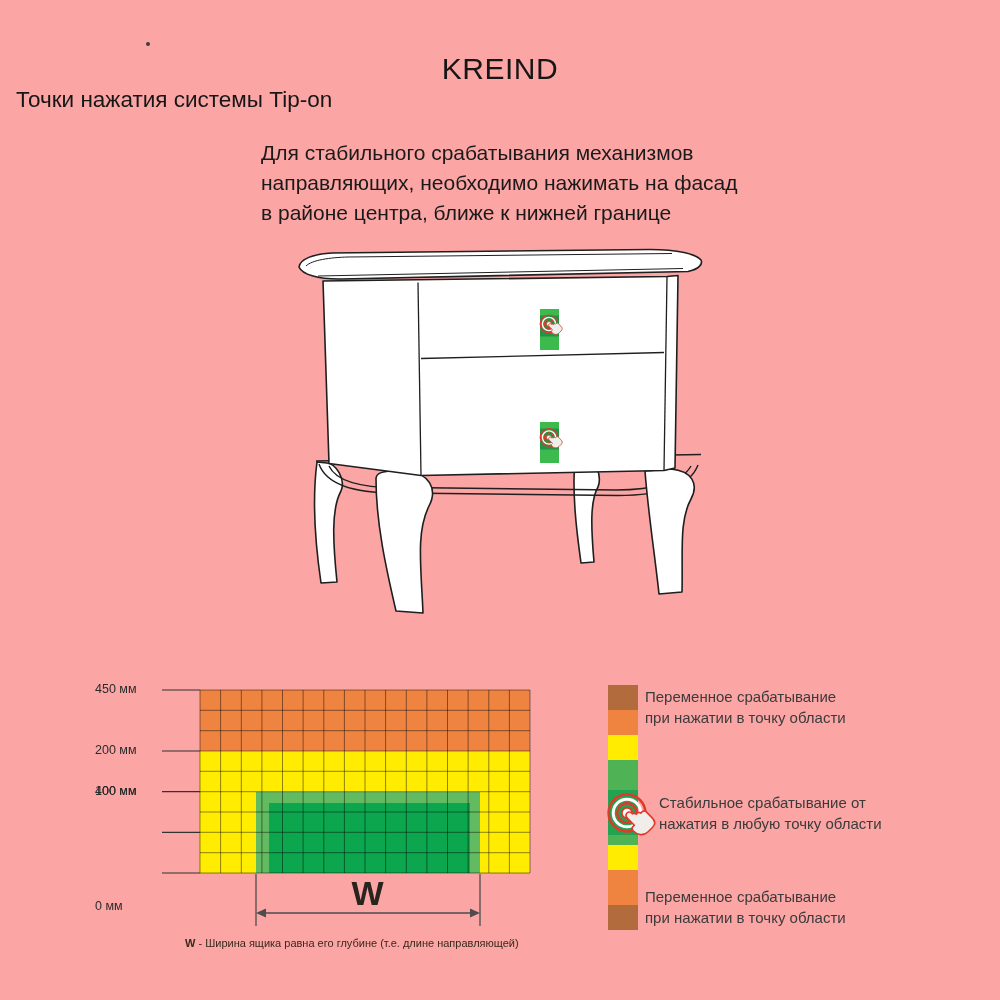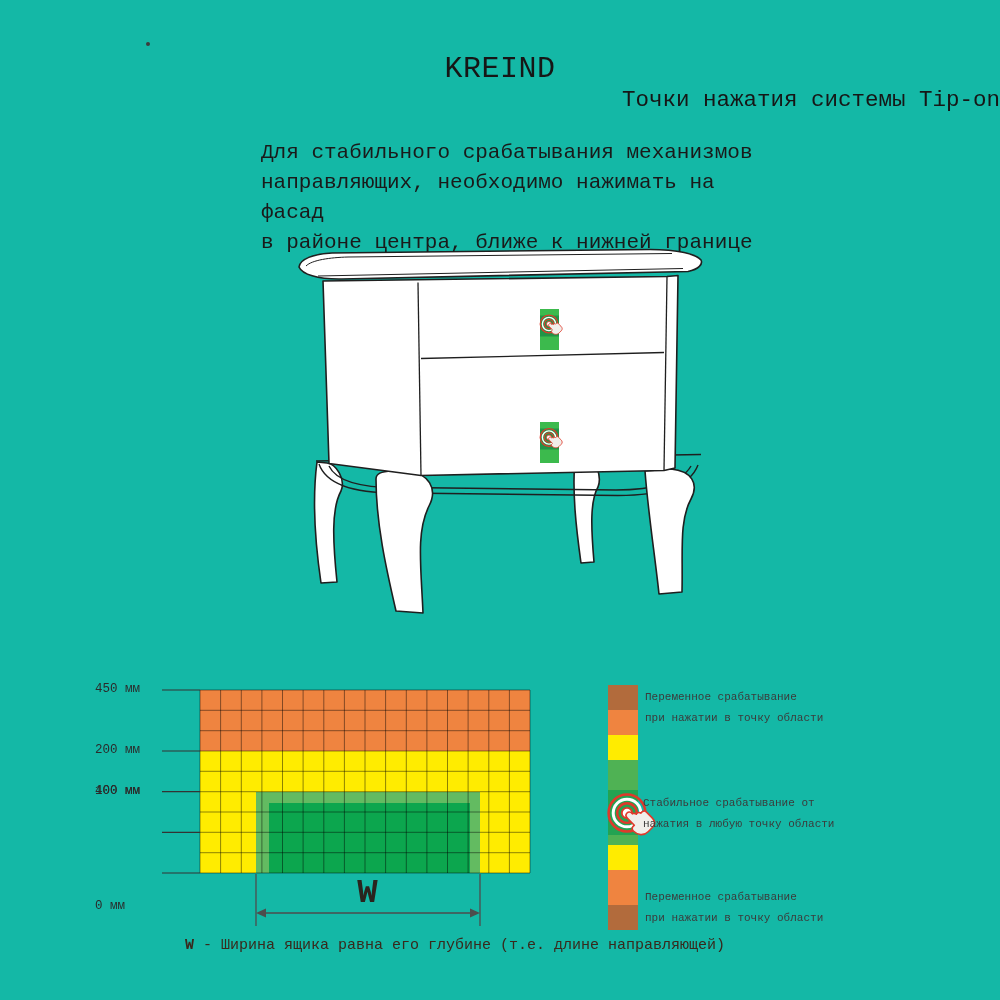--- a/index.html
+++ b/index.html
@@ -1,36 +1,36 @@
 <!DOCTYPE html>
 <html><head>
 <meta charset="utf-8">
 <style>
   html,body{margin:0;padding:0;background:#ffffff;}
-  .canvas{position:relative;width:1000px;height:1000px;background:#14b8a6;
-          font-family:Liberation Mono, monospace;color:#1d1d1d;overflow:hidden;}
+  .canvas{position:relative;width:1000px;height:1000px;background:#fca5a5;
+          font-family:Liberation Sans, sans-serif;color:#1d1d1d;overflow:hidden;}
   .art{position:absolute;left:0;top:0;width:1000px;height:1000px;}
   .brand{position:absolute;left:0;right:0;top:52px;text-align:center;
          font-size:30px;font-weight:400;letter-spacing:.5px;color:#161616;}
-  .subtitle{position:absolute;left:16px;right:0;top:87px;text-align:right;
+  .subtitle{position:absolute;left:16px;right:0;top:87px;text-align:left;
             font-size:22.5px;color:#161616;}
   .description{position:absolute;left:261px;top:138px;width:520px;
                font-size:21px;line-height:30px;white-space:pre-line;color:#1a1a1a;}
   .tiny-dot{position:absolute;left:146px;top:42px;width:4px;height:4px;
             border-radius:50%;background:#3c3c3c;}
   .axis-label{position:absolute;left:95px;width:63px;
               font-size:12.5px;color:#2b2b2b;}
   .w-label{position:absolute;left:320px;top:874px;width:95px;text-align:center;
            font-size:34px;font-weight:700;color:#2a241e;}
-  .caption{position:absolute;left:185px;top:937px;font-size:15px;color:#38291c;text-align:right;}
+  .caption{position:absolute;left:185px;top:937px;font-size:11px;color:#38291c;text-align:right;}
   .caption b{font-weight:700;}
-  .legend-text{position:absolute;font-size:11px;line-height:20.5px;
+  .legend-text{position:absolute;font-size:15px;line-height:20.5px;
                white-space:pre-line;color:#3b3b3b;}
   .lt-1{left:645px;top:687px;}
-  .lt-2{left:643px;top:793px;}
+  .lt-2{left:659px;top:793px;}
   .lt-3{left:645px;top:887px;}
 </style>
 </head>
 <body>
 
 <div class="canvas">
 
   <svg class="art" viewBox="0 0 1000 1000">
     <defs>
       <g id="hand-pointer">

